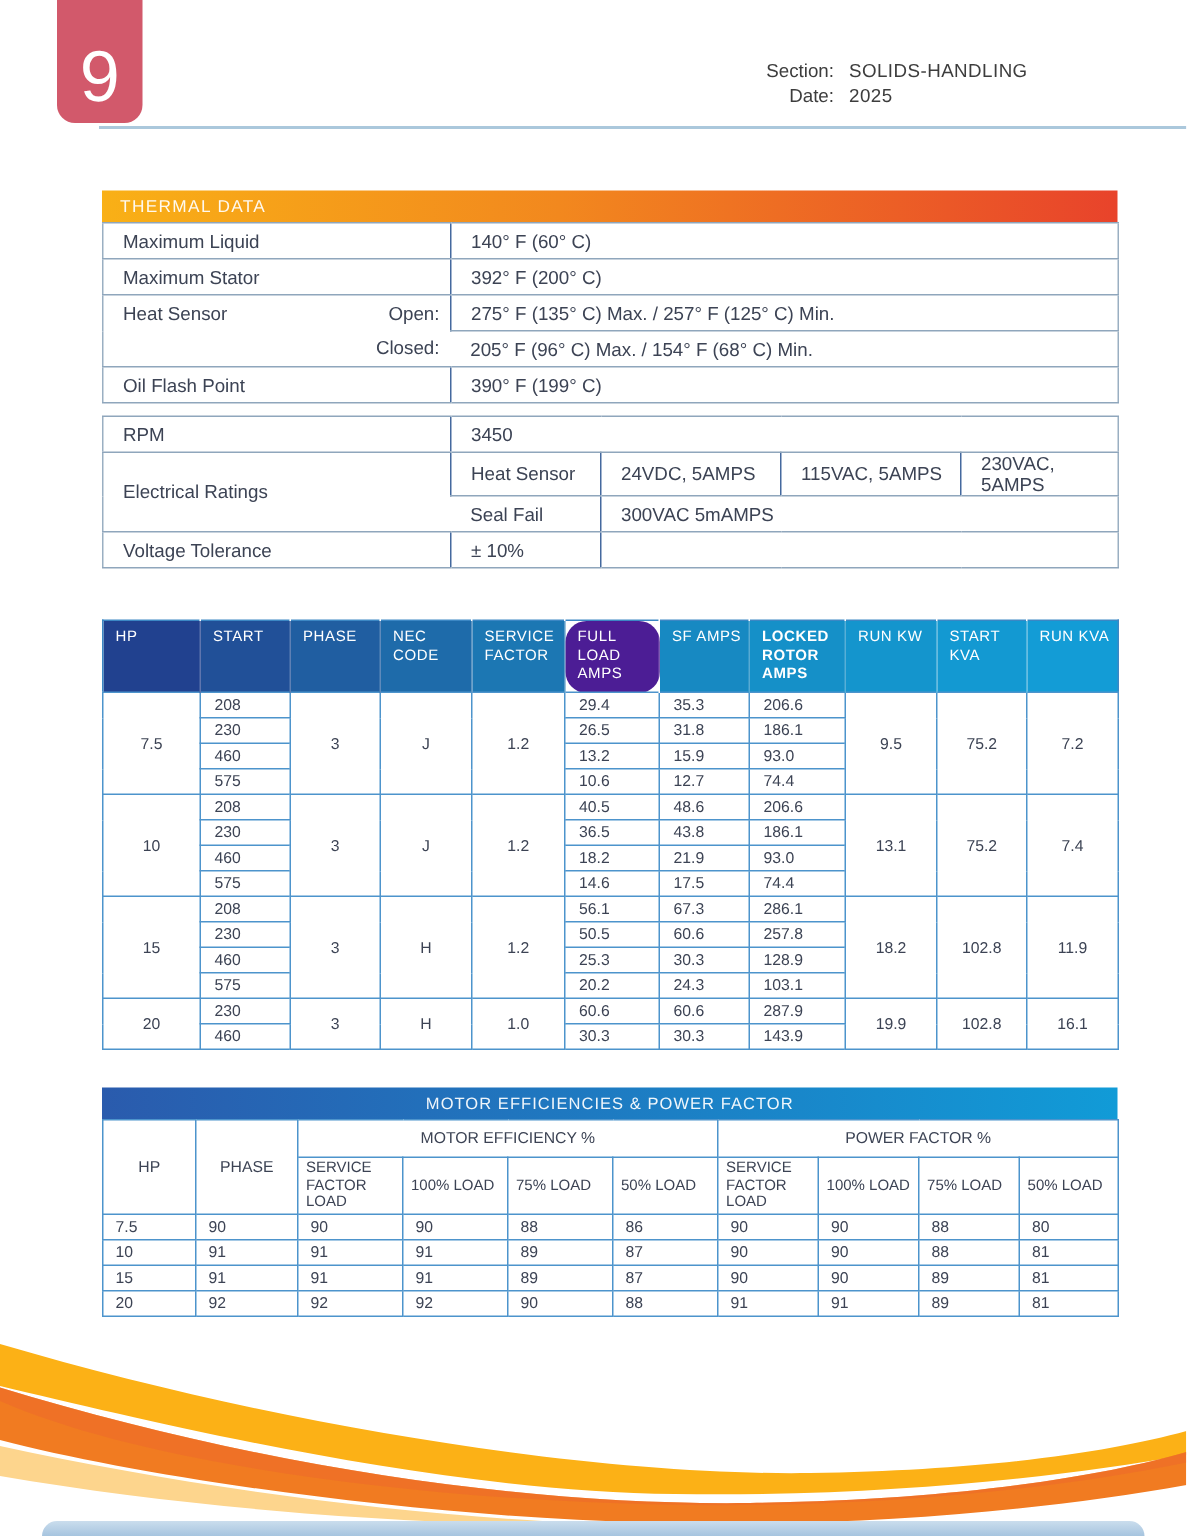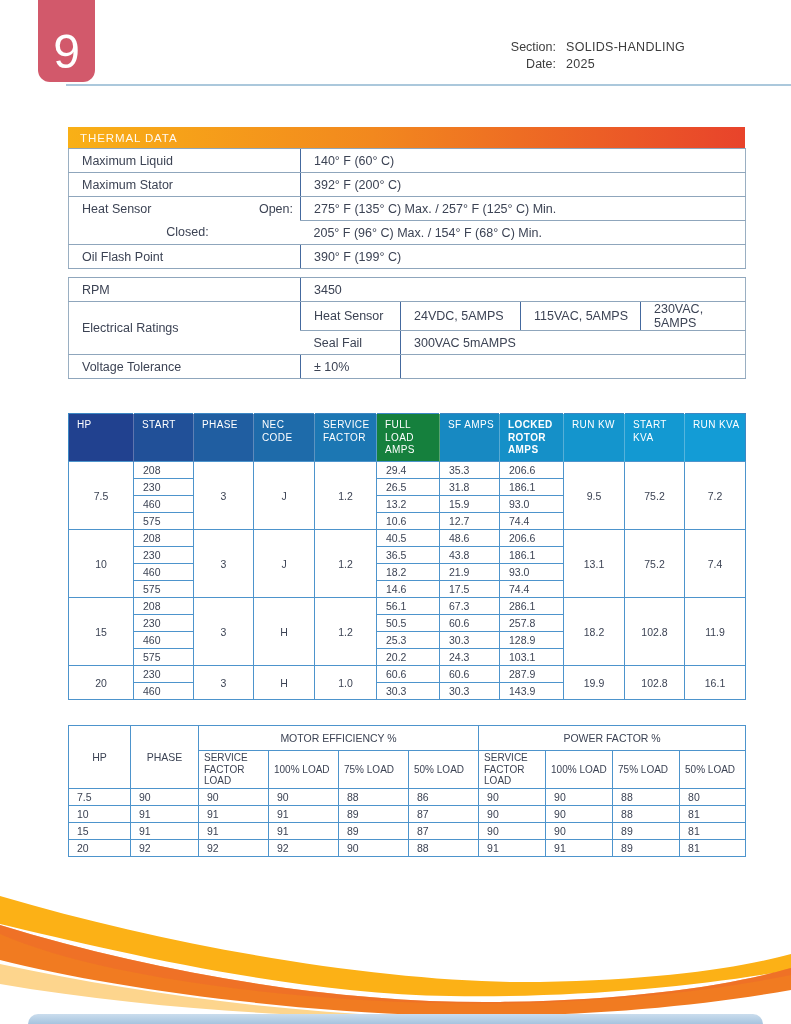--- a/index.html
+++ b/index.html
@@ -26,32 +26,32 @@
 
   
   .spec td{height:23px;font-size:12.5px;color:#3c4354;padding:0 0 0 13px;
            border-top:1px solid #8fa6bc;border-bottom:1px solid #8fa6bc;}
   .spec{border:1px solid #9aafc2;}
   .spec td + td{border-left:1px solid #44699e;}
   .spec td.plain-empty{padding:0;}
   .hs-cell{padding:0 !important;}
   .hs-grid{display:grid;grid-template-rows:23px 24px;}
   .hs-row{display:flex;align-items:center;justify-content:space-between;padding:0 7px 0 13px;}
-  .hs-row.end{justify-content:center;}
+  .hs-row.end{justify-content:flex-end;}
 
   
   .motor thead th{vertical-align:top;text-align:left;padding:5px 2px 0 8px;color:#fff;
                   font-size:10px;font-weight:400;letter-spacing:0.4px;line-height:1.25;height:42px;}
   .motor thead th + th{border-left:1px solid rgba(255,255,255,0.28);}
   .motor thead th:nth-child(1){background:#21418f;}
   .motor thead th:nth-child(2){background:#215098;}
   .motor thead th:nth-child(3){background:#205ea1;}
   .motor thead th:nth-child(4){background:#1e6baa;}
   .motor thead th:nth-child(5){background:#1c77b3;margin-top:32px;}
-  .motor thead th:nth-child(6){background:#15803d;}
+  .motor thead th:nth-child(6){background:#4c1d95;border-radius:14px;}
   .motor thead th:nth-child(7){background:#1789c2;}
   .motor thead th:nth-child(8){background:#1590c8;font-weight:bold;}
   .motor thead th:nth-child(9){background:#1495cd;}
   .motor thead th:nth-child(10){background:#1399d2;}
   .motor thead th:nth-child(11){background:#139cd6;}
   .motor{border:1px solid #3c87c4;}
   .motor tbody td{height:16px;font-size:10.5px;color:#3c4354;text-align:center;padding:0;
                   border:1px solid #4d94cc;}
   .motor tbody td.lnum{text-align:left;padding-left:9px;}
 
@@ -308,20 +308,21 @@
           <td class="lnum">460</td>
           <td class="lnum">30.3</td>
           <td class="lnum">30.3</td>
           <td class="lnum">143.9</td>
         </tr>
       </tbody>
     </table>
   </div>
 
   <div class="block" style="top:725px;">
+    <div class="bar eff-bar">MOTOR EFFICIENCIES &amp; POWER FACTOR</div>
     <table class="eff">
       <colgroup>
         <col style="width:62px">
           <col style="width:68px">
           <col style="width:70px">
           <col style="width:70px">
         <col style="width:70px">
           <col style="width:70px">
           <col style="width:67px">
           <col style="width:67px">

